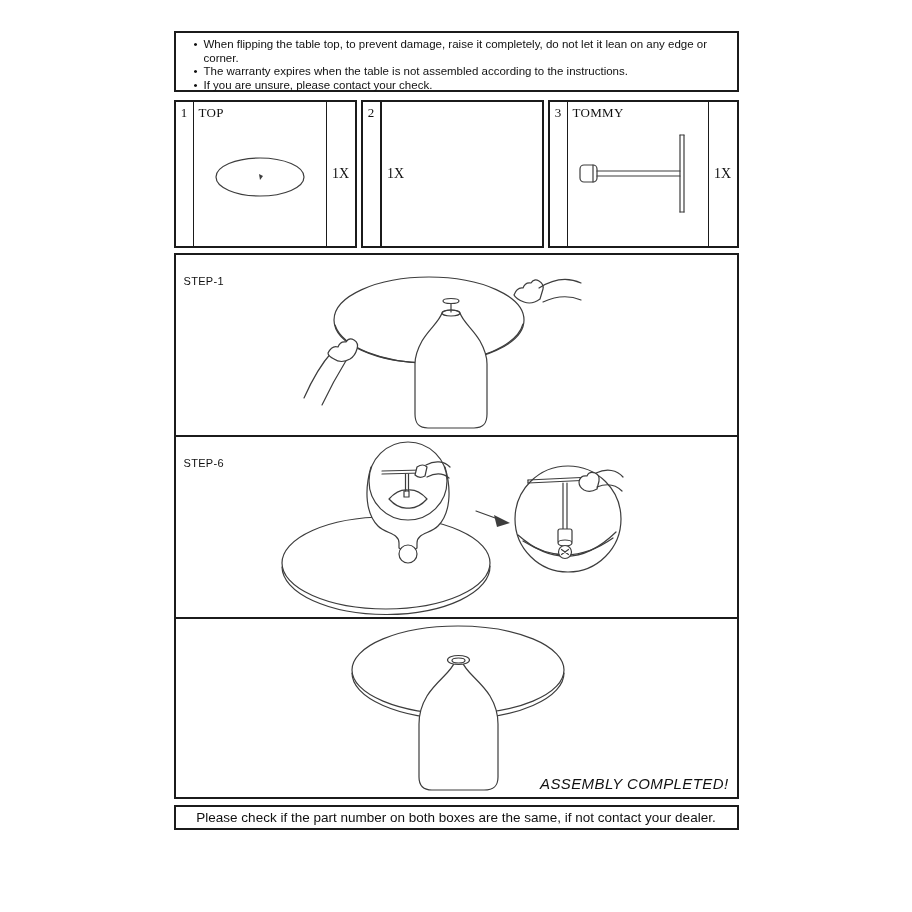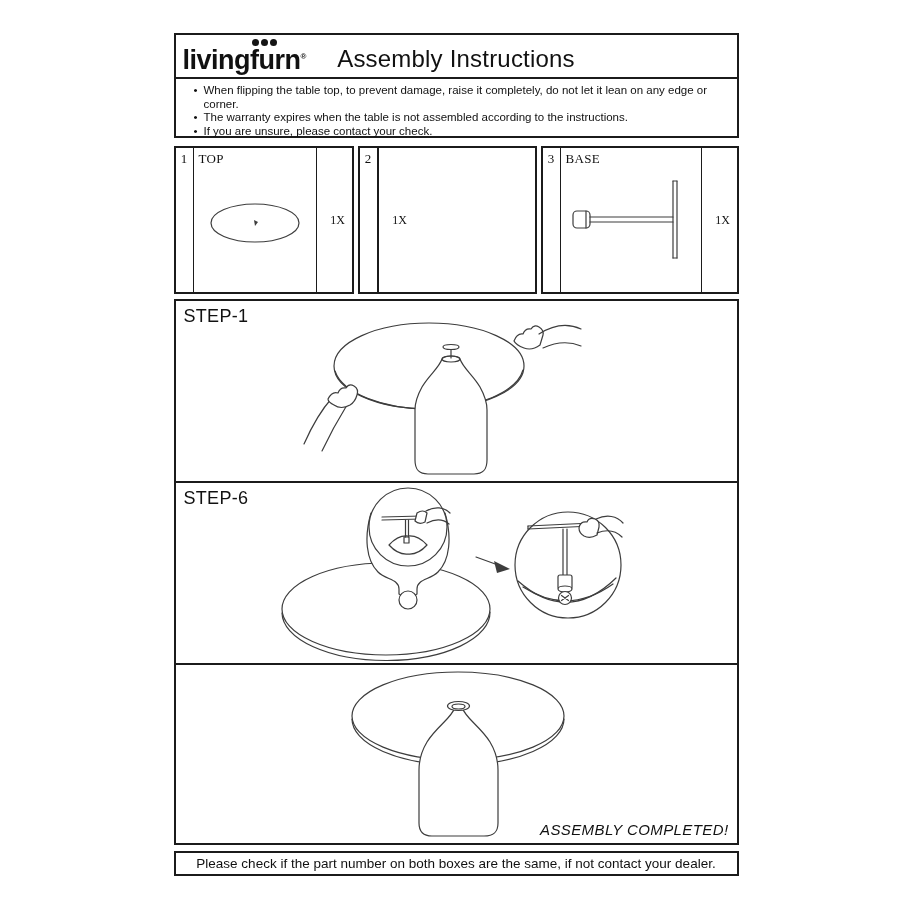--- a/index.html
+++ b/index.html
@@ -20,54 +20,43 @@
   .warnings-box{margin-top:-2px;height:61px;padding:5px 8px 0 12px;}
   .warning-item{display:flex;font-size:11.5px;line-height:13.5px;}
   .warning-bullet{width:16px;text-align:center;flex:none;}
 
   
   .parts-row{margin-top:8px;display:flex;gap:4px;height:148px;}
   .part-box{flex:1;display:flex;padding:0;}
   .part-num{width:17px;border-right:1px solid #1b1b1b;font-family:"Liberation Serif",serif;font-size:13px;text-align:center;padding-top:3px;}
   .part-main{flex:1;position:relative;display:flex;align-items:center;justify-content:center;text-align:right;}
   .part-label{position:absolute;top:3px;left:5px;font-family:"Liberation Serif",serif;font-size:13px;letter-spacing:0.3px;}
-  .part-qty{width:28px;border-left:1px solid #1b1b1b;font-family:"Liberation Serif",serif;font-size:12px;display:flex;align-items:center;justify-content:center;padding-left:7px;}
+  .part-qty{width:28px;border-left:1px solid #1b1b1b;font-family:"Liberation Serif",serif;font-size:14px;display:flex;align-items:center;justify-content:center;}
 
   
   .steps-box{margin-top:5px;}
   .panel{position:relative;height:180px;overflow:hidden;}
   .panel + .panel{border-top:2px solid #1b1b1b;}
   .panel.final{height:178px;font-style:italic;}
-  .step-label{position:absolute;top:5px;left:8px;font-size:18px;letter-spacing:0.3px;}
+  .step-label{position:absolute;top:20px;left:8px;font-size:11px;letter-spacing:0.3px;}
   .panel svg{position:absolute;left:0;top:0;width:100%;height:100%;}
   .completed{position:absolute;right:8px;bottom:5px;font-size:15px;letter-spacing:0.4px;}
 
   
   .footer-box{margin-top:6px;height:25px;display:flex;align-items:center;justify-content:center;font-size:13.5px;}
 
   svg .ln{fill:none;stroke:#3d3d3d;stroke-width:1.2;stroke-linecap:round;stroke-linejoin:round;}
   svg .wh{fill:#ffffff;stroke:#3d3d3d;stroke-width:1.2;stroke-linejoin:round;}
   svg .fl{fill:#3d3d3d;stroke:none;}
 </style>
 </head>
 <body>
 
 <div class="doc">
 
-  <div class="box header-box">
-    <div class="logo">
-      <div class="social-row">
-        <span></span>
-        <span></span>
-        <span></span>
-      </div>
-      <div class="logo-text"><span>livingfurn</span><span class="logo-reg">®</span></div>
-    </div>
-    <div class="page-title">Assembly Instructions</div>
-  </div>
 
   <div class="box warnings-box">
     <div class="warning-item">
       <span class="warning-bullet">•</span>
       <span>When flipping the table top, to prevent damage, raise it completely, do not let it lean on any edge or corner.</span>
     </div>
     <div class="warning-item">
       <span class="warning-bullet">•</span>
       <span>The warranty expires when the table is not assembled according to the instructions.</span>
     </div>
@@ -102,21 +91,21 @@
         <svg width="140" height="108" viewBox="0 0 140 108">
           <rect class="ln" x="12" y="45" width="17" height="17" rx="4"></rect>
           <line class="ln" x1="25" y1="45" x2="25" y2="62"></line>
           <line class="ln" x1="29" y1="51" x2="112" y2="51"></line>
           <line class="ln" x1="29" y1="56" x2="112" y2="56"></line>
           <line class="ln" x1="112" y1="15" x2="112" y2="92"></line>
           <line class="ln" x1="116" y1="15" x2="116" y2="92"></line>
           <line class="ln" x1="112" y1="15" x2="116" y2="15"></line>
           <line class="ln" x1="112" y1="92" x2="116" y2="92"></line>
         </svg>
-        <div class="part-label">BASE</div>
+        <div class="part-label">TOMMY</div>
       </div>
       <div class="part-qty">1X</div>
     </div>
 
   </div>
 
   <div class="box steps-box">
 
     <div class="panel">
       <svg viewBox="0 0 561 178">

